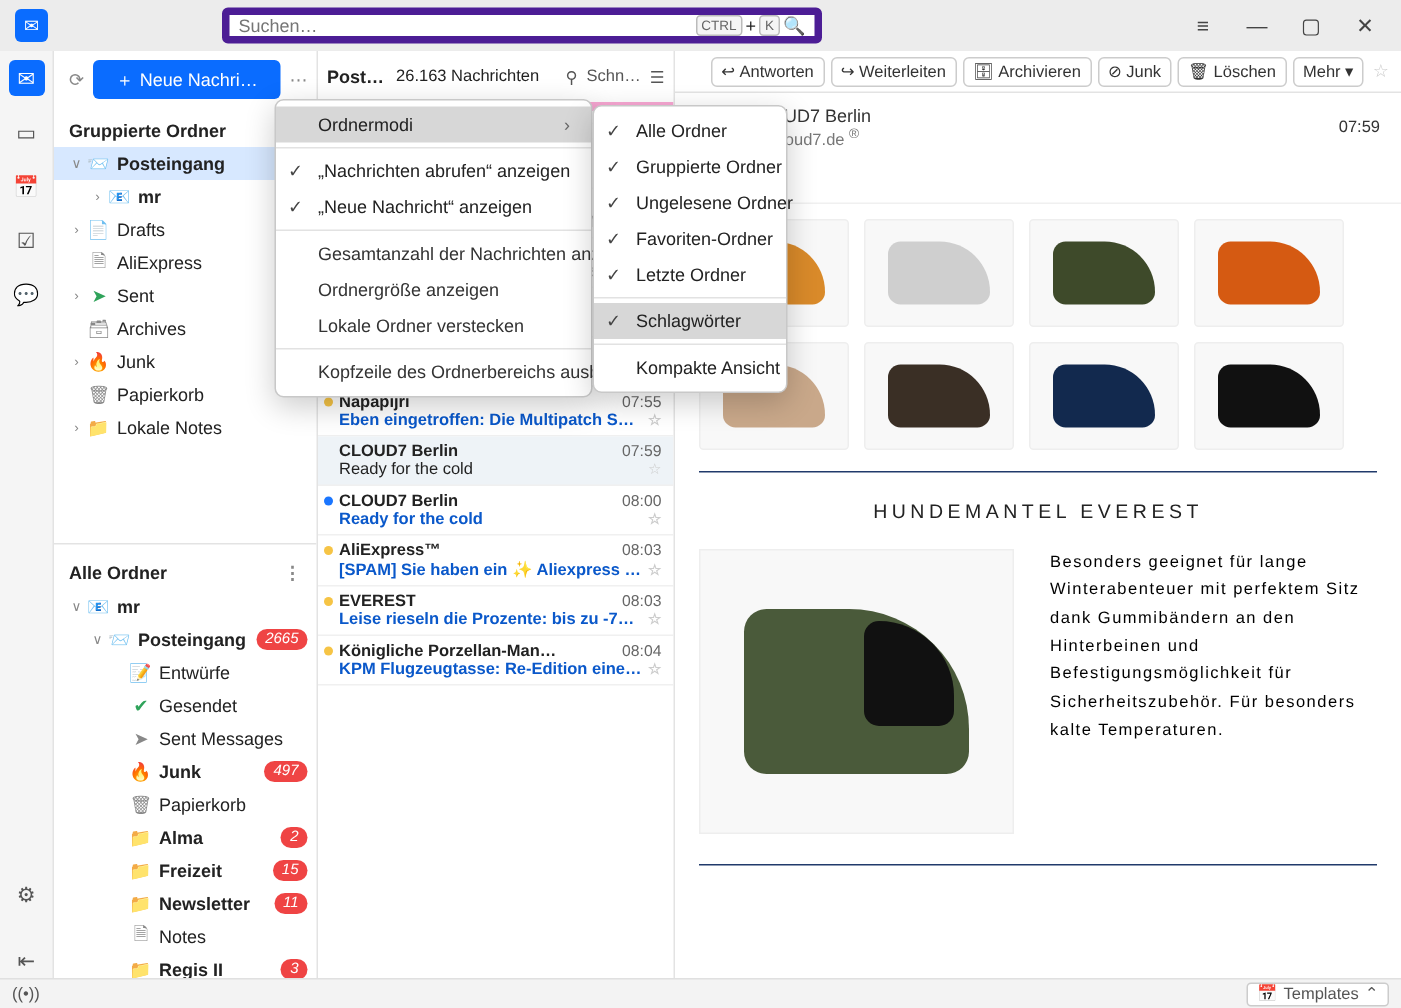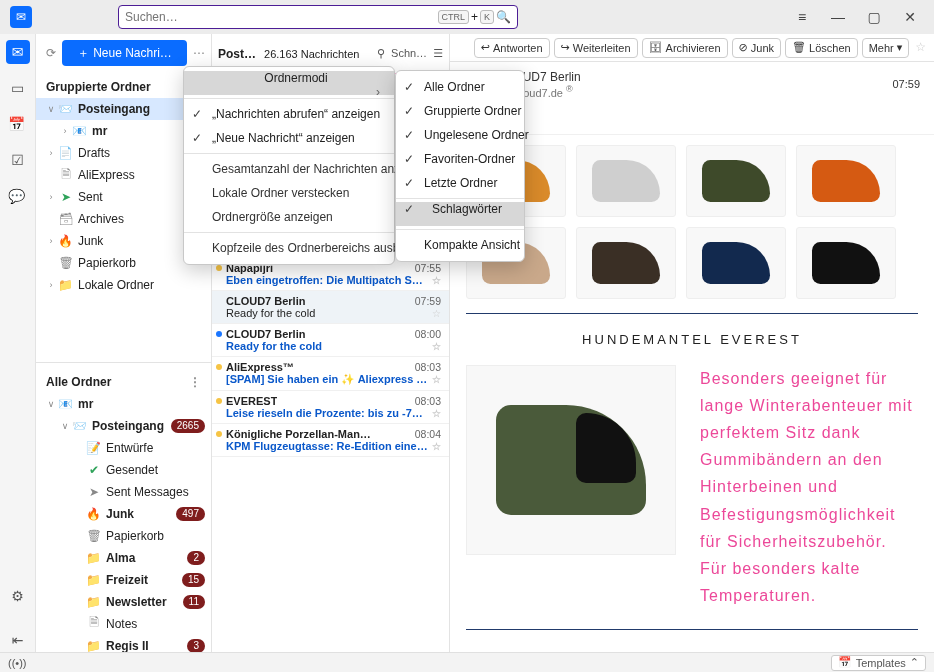--- a/index.html
+++ b/index.html
@@ -1,21 +1,21 @@
 <!DOCTYPE html>
 <html><head>
 <meta charset="utf-8">
 <style>
 * { margin: 0; padding: 0; box-sizing: border-box; font-family: -apple-system, "Segoe UI", Arial, sans-serif; }
 body { width: 934px; height: 672px; background: #fff; font-size: 12px; color: #222; overflow: hidden; position: relative; }
 
 
 .titlebar { display: flex; align-items: center; height: 34px; background: #ececec; padding: 0 10px; gap: 8px; }
 .titlebar .appicon { width: 22px; height: 22px; background: #0a6cff; border-radius: 4px; display:flex;align-items:center;justify-content:center;color:#fff;font-size:12px;}
-.searchwrap { margin-left: 78px; display:flex; align-items:center; background:#fff; border:1px solid #4c1d95; border-radius:4px; height:24px; width:400px; padding:0 6px;}
+.searchwrap { margin-left: 108px; display:flex; align-items:center; background:#fff; border:5px solid #4c1d95; border-radius:4px; height:24px; width:400px; padding:0 6px;}
 .searchwrap input { border:0; outline:0; flex:1; font-size:12px; color:#888;}
 .kbd { font-size:9px; border:1px solid #bbb; border-radius:3px; padding:1px 3px; background:#f5f5f5; color:#666; margin:0 2px;}
 .searchwrap .mag { margin-left:auto; color:#555;}
 .titlebar .spacer { flex:1; }
 .winbtn { width:28px; height:28px; display:flex; align-items:center; justify-content:center; color:#444; font-size:14px; cursor:pointer;}
 
 
 .main { display:flex; height:calc(100% - 54px); }
 .iconbar { width:36px; background:#f5f5f5; border-right:1px solid #e3e3e3; display:flex; flex-direction:column; align-items:center; padding-top:6px; gap:12px;}
 .iconbar .ic { width:24px; height:24px; display:flex; align-items:center; justify-content:center; color:#555; border-radius:4px; cursor:pointer; font-size:14px;}
@@ -26,29 +26,29 @@
 .folders { width:176px; border-right:1px solid #e3e3e3; display:flex; flex-direction:column; overflow:hidden;}
 .folders .top { display:flex; align-items:center; padding:6px 6px 6px 10px; gap:6px;}
 .newbtn { flex:1; background:#0a6cff; color:#fff; border:0; border-radius:4px; height:26px; font-size:12px; display:flex; align-items:center; justify-content:center; gap:4px; cursor:pointer;}
 .fheader { padding:8px 10px 4px; font-weight:600; font-size:12px; color:#222; display:flex; align-items:center;}
 .fheader .dots { margin-left:auto; color:#888; cursor:pointer;}
 .ftree { overflow-y:auto; flex:1;}
 .frow { display:flex; align-items:center; height:22px; padding-right:6px; cursor:pointer;}
 .frow .tw { width:14px; text-align:center; color:#888; font-size:9px;}
 .frow .ficon { width:16px; margin-right:4px; display:inline-flex; justify-content:center;}
 .frow .flabel { flex:1; white-space:nowrap; overflow:hidden; text-overflow:ellipsis;}
-.frow .badge { background:#7f1d1d; color:#fff; border-radius:10px; font-size:10px; padding:0 6px; height:14px; line-height:14px;}
+.frow .badge { background:#ef4444; color:#fff; border-radius:10px; font-size:10px; padding:0 6px; height:14px; line-height:14px;font-style:italic;}
 .frow.sel { background:#d7e8ff;}
 .frow.bold .flabel { font-weight:700;}
 .ind1 { padding-left:8px;} .ind2 { padding-left:22px;} .ind3 { padding-left:36px;}
 .sectdiv { border-top:1px solid #e3e3e3; margin:4px 0;}
 
 
 .msglist { width:238px; border-right:1px solid #e3e3e3; display:flex; flex-direction:column; overflow:hidden;}
-.mlhead { display:flex; align-items:center; height:40px; padding:16px 6px; gap:8px; border-bottom:1px solid #f9a8d4; font-size:11px;}
+.mlhead { display:flex; align-items:center; height:40px; padding:16px 6px; gap:8px; border-bottom:6px solid #f9a8d4; font-size:11px;}
 .mlhead b { font-size:12px;}
 .mlhead .r { margin-left:auto; display:flex; gap:6px; color:#555;}
 .mitems { overflow-y:auto; flex:1;}
 .mitem { padding:4px 8px 4px 14px; border-bottom:1px solid #f0f0f0; position:relative; cursor:pointer;}
 .mitem .row1 { display:flex; justify-content:space-between; align-items:baseline;}
 .mitem .from { font-weight:700; font-size:11px; color:#222; white-space:nowrap; overflow:hidden; text-overflow:ellipsis; max-width:150px;}
 .mitem .time { font-size:10.5px; color:#666;}
 .mitem .subj { font-size:11px; white-space:nowrap; overflow:hidden; text-overflow:ellipsis; display:flex; align-items:center;}
 .mitem.unread .subj { color:#0a58ca; font-weight:700;}
 .mitem .dot { position:absolute; left:4px; top:7px; width:6px; height:6px; border-radius:50%;}
@@ -72,33 +72,33 @@
 .pbody { flex:1; overflow-y:auto; padding:10px 16px;}
 .thumbs { display:flex; gap:10px; flex-wrap:wrap; margin-bottom:14px;}
 .thumb { width:100px; height:72px; background:#f8f8f8; border:1px solid #eee; border-radius:3px; display:flex; align-items:center; justify-content:center;}
 .coat { width:70%; height:60%; border-radius:10px 40px 10px 10px;}
 hr.sep { border:0; border-top:1px solid #213a6b; margin:12px 0;}
 .ptitle { text-align:center; font-size:13px; letter-spacing:3px; color:#222; margin:18px 0;}
 .prow { display:flex; gap:24px; margin-bottom:20px;}
 .prodimg { width:210px; height:190px; background:#f8f8f8; border:1px solid #eee; display:flex; align-items:center; justify-content:center;}
 .prodimg .coat { width:150px; height:110px; background:#4a5a3a; border-radius:15px 80px 15px 15px; position:relative;}
 .prodimg .coat::after{content:'';position:absolute;right:10px;top:8px;width:60px;height:70px;background:#111;border-radius:10px 50px 10px 10px;}
-.pdesc { flex:1; font-size:16px; line-height:1.7; letter-spacing:1px; color:#ec4899;}
+.pdesc { flex:1; font-size:11px; line-height:1.7; letter-spacing:1px; color:#000000;}
 
 
 .statusbar { position:absolute; bottom:0; left:0; right:0; height:20px; background:#f3f3f3; border-top:1px solid #e0e0e0; display:flex; align-items:center; padding:0 8px; font-size:11px; color:#555;}
 .statusbar .r { margin-left:auto; display:flex; align-items:center; gap:4px; border:1px solid #ccc; background:#fff; border-radius:3px; padding:0 6px; height:16px; cursor:pointer;}
 
 
 .ctxmenu { position:absolute; background:#fff; border:1px solid #c8c8c8; border-radius:6px; box-shadow:0 6px 20px rgba(0,0,0,.2); font-size:12px; padding:4px 0; z-index:1000;}
 .ctxmenu .mi { display:flex; align-items:center; height:24px; padding:0 14px 0 28px; position:relative; cursor:pointer; white-space:nowrap;}
 .ctxmenu .mi .chk { position:absolute; left:8px; color:#444;}
 .ctxmenu .mi .arr { margin-left:auto; color:#666; padding-left:20px;}
 .ctxmenu hr { border:0; border-top:1px solid #e2e2e2; margin:3px 0;}
-.ctxmenu .mi.hl { background:#d7d7d7;flex-direction:column;}
+.ctxmenu .mi.hl { background:#d7d7d7;}
 .ctxmenu .mi.flat { color:#333;}
 
 
 .fc-inbox{color:#0a6cff;} .fc-gray{color:#888;} .fc-yellow{color:#e6a63a;} .fc-orange{color:#e88b2a;} .fc-green{color:#2fa35a;}
 </style>
 </head>
 <body>
 
 <div class="titlebar">
   <div class="appicon">✉</div>
@@ -177,21 +177,21 @@
           <span class="flabel">Junk</span>
         </div>
         <div class="frow ind1">
           <span class="tw"></span>
           <span class="ficon fc-gray">🗑</span>
           <span class="flabel">Papierkorb</span>
         </div>
         <div class="frow ind1">
           <span class="tw">›</span>
           <span class="ficon fc-yellow">📁</span>
-          <span class="flabel">Lokale Ordner</span>
+          <span class="flabel">Lokale Notes</span>
         </div>
       </div>
     <div class="sectdiv"></div>
     <div class="fheader">
         <span>Alle Ordner</span>
         <span class="dots">⋮</span>
       </div>
     <div class="ftree" id="tree-all" style="flex:1">
         <div class="frow ind1 bold">
           <span class="tw">∨</span>
@@ -496,24 +496,24 @@
     </div>
   <div class="mi">
       <span class="chk">✓</span>
       <span>„Neue Nachricht“ anzeigen</span>
     </div>
   <hr>
   <div class="mi flat">
       <span>Gesamtanzahl der Nachrichten anzeigen</span>
     </div>
   <div class="mi flat">
+      <span>Ordnergröße anzeigen</span>
+    </div>
+  <div class="mi flat">
       <span>Lokale Ordner verstecken</span>
-    </div>
-  <div class="mi flat">
-      <span>Ordnergröße anzeigen</span>
     </div>
   <hr>
   <div class="mi flat">
       <span>Kopfzeile des Ordnerbereichs ausblenden</span>
     </div>
 </div>
 
 <div class="ctxmenu" style="left:395px; top:70px; width:130px;">
   <div class="mi">
       <span class="chk">✓</span>

